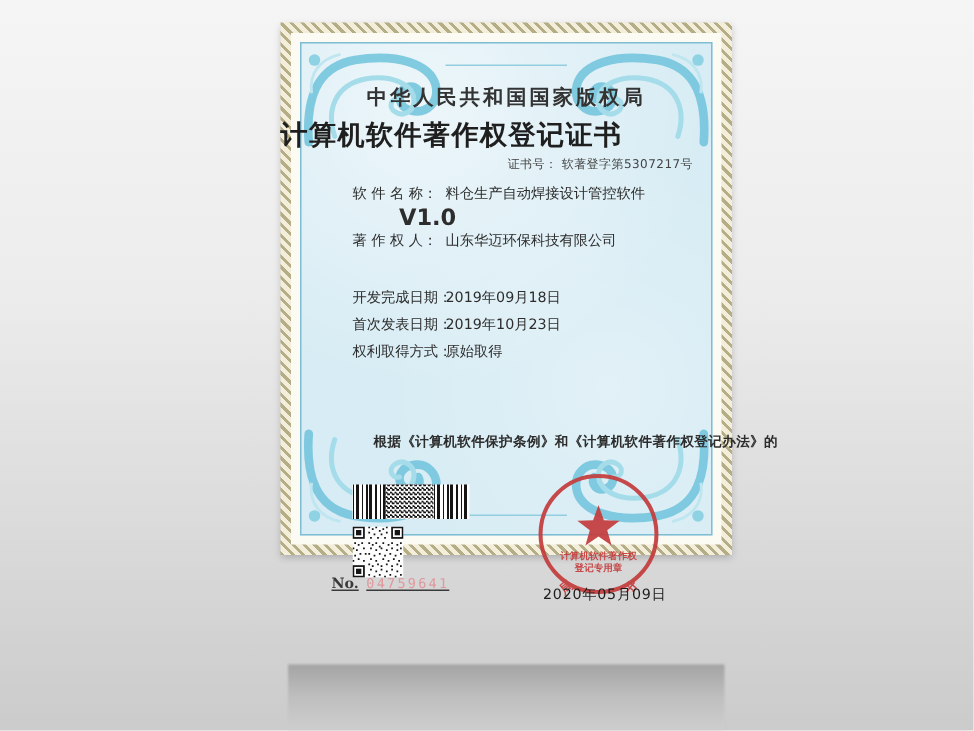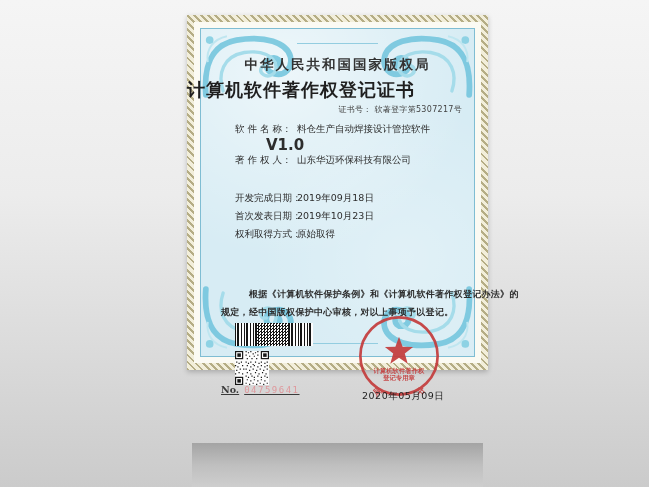--- a/index.html
+++ b/index.html
@@ -116,21 +116,20 @@
   <div class="abs field" style="top:195px">
     <span class="flabel">首次发表日期：</span>
     <span>2019年10月23日</span>
   </div>
   <div class="abs field" style="top:213px">
     <span class="flabel">权利取得方式：</span>
     <span>原始取得</span>
   </div>
 
   <div class="abs stmt" style="left:46px;top:273px">根据《计算机软件保护条例》和《计算机软件著作权登记办法》的</div>
-  <div class="abs stmt" style="left:18px;top:291px">规定，经中国版权保护中心审核，对以上事项予以登记。</div>
 
   <div class="abs barcode">
       <div class="bc2d"></div>
     </div>
 
   <div class="abs qr">
     <svg viewBox="0 0 29 29">
       <rect x="0" y="0" width="29" height="29" fill="#fdfdfd"></rect>
       <g fill="#151515">
         <rect x="0" y="0" width="7" height="7"></rect>

